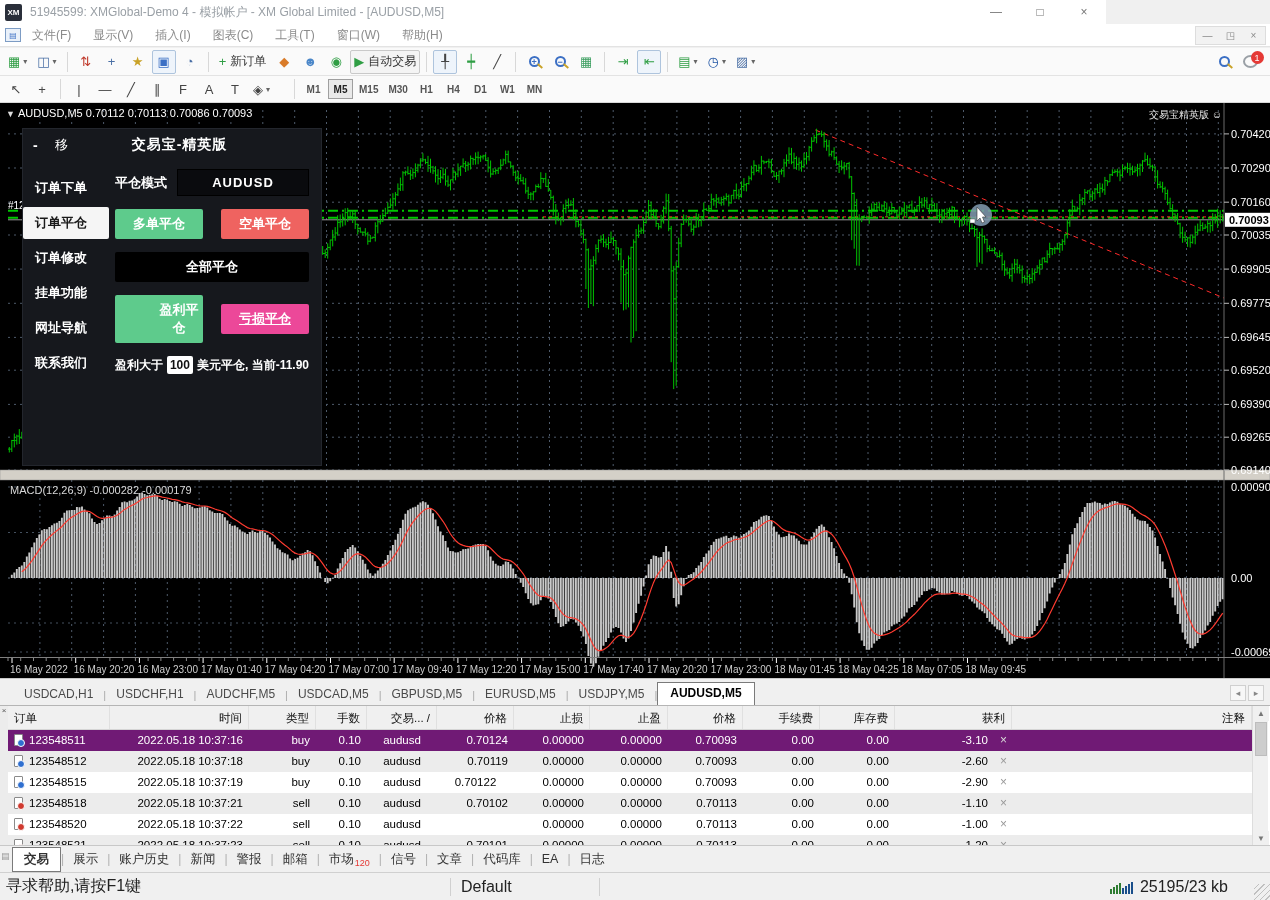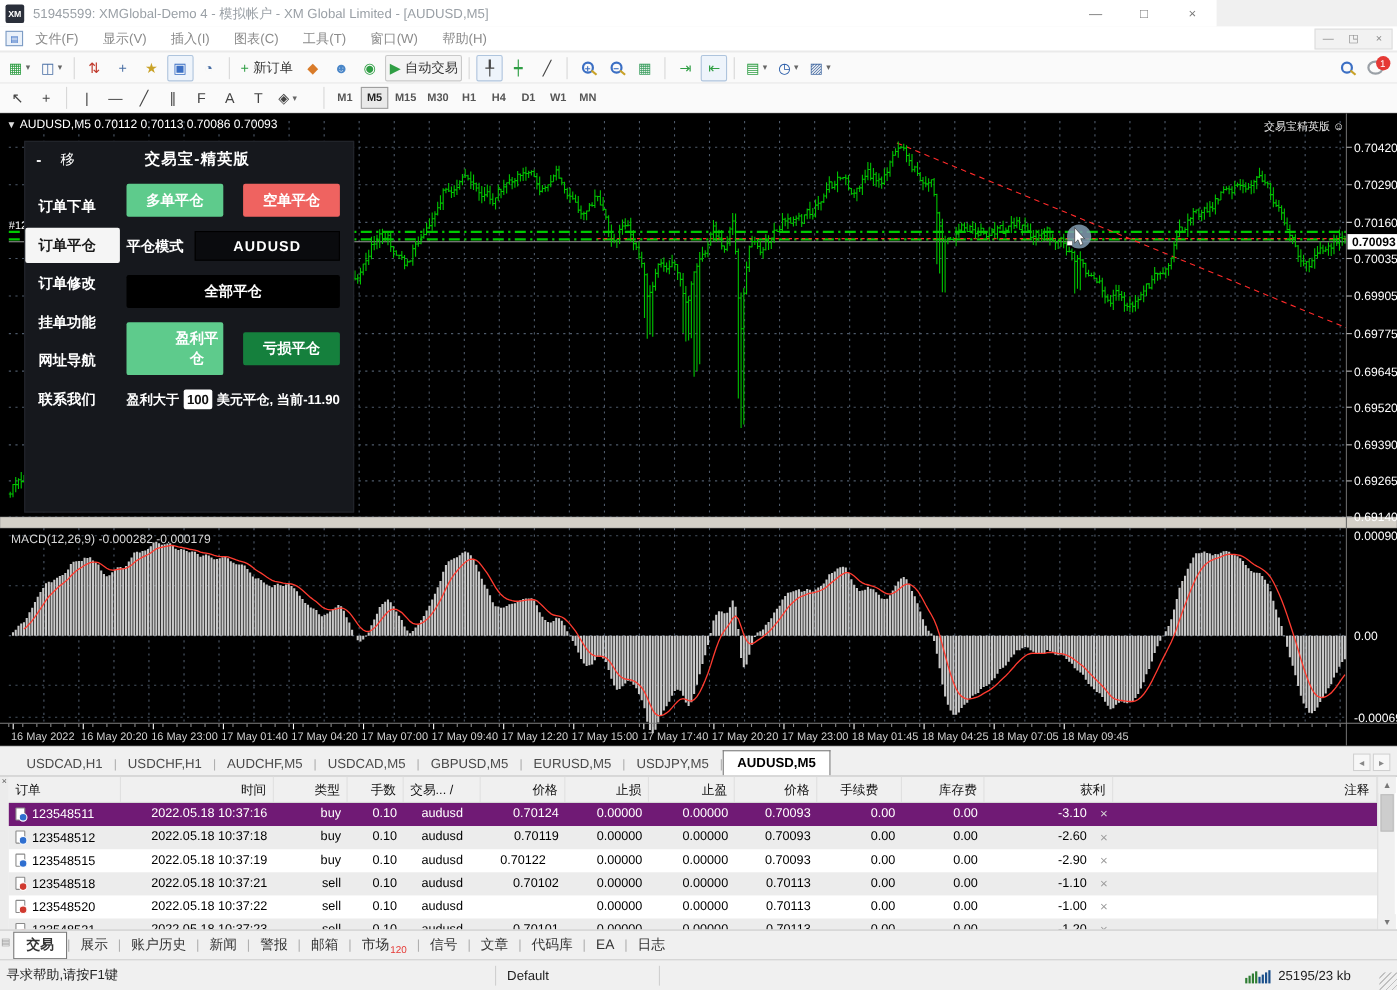--- a/index.html
+++ b/index.html
@@ -101,21 +101,21 @@
 
   
   #bottom-tabs { position:absolute; left:0; top:845px; width:1270px; height:27px; background:#f0f0f0; border-top:1px solid #c8c8c8; display:flex; align-items:center; padding-left:12px; }
   .btab { font-size:12.5px; color:#333; padding:3px 9px; position:relative; }
   .btab.active { background:#fff; border:1px solid #7a7a7a; font-weight:bold; padding:3px 11px; }
   .btab-sep { color:#b0b0b0; }
   .btab .sub-badge { color:#e53935; font-size:9px; vertical-align:-3px; margin-left:1px; }
   .bt-corner { position:absolute; left:1px; top:5px; font-size:9px; color:#999; }
 
   
-  #statusbar { position:absolute; left:0; top:872px; width:1270px; height:28px; background:#f0f0f0; border-top:1px solid #d0d0d0; display:flex; align-items:center; font-size:12px; color:#222; }
+  #statusbar { position:absolute; left:0; top:872px; width:1270px; height:28px; background:#f0f0f0; border-top:1px solid #d0d0d0; display:flex; align-items:center; font-size:16px; color:#222; }
   .sb-help { padding-left:6px; width:450px; }
   .sb-sep { width:1px; height:18px; background:#d0d0d0; }
   .sb-profile { width:148px; padding-left:10px; }
   .sb-fill { flex:1; }
   .net-bars { display:flex; align-items:flex-end; height:14px; margin-right:6px; }
   .net-bars span { width:2px; margin-right:1px; }
   .sb-traffic { margin-right:42px; }
   .sb-grip { position:absolute; right:0; bottom:0; width:16px; height:16px;
     background:repeating-linear-gradient(135deg, transparent 0 3px, #c0c0c0 3px 4px); }
 </style>
@@ -587,34 +587,34 @@
       <div class="tp-body">
         <div class="tp-menu" id="tp-menu">
             <div class="tp-menu-item">订单下单</div>
             <div class="tp-menu-item active">订单平仓</div>
             <div class="tp-menu-item">订单修改</div>
             <div class="tp-menu-item">挂单功能</div>
             <div class="tp-menu-item">网址导航</div>
             <div class="tp-menu-item">联系我们</div>
           </div>
         <div class="tp-content">
+          <div class="tp-row mode-row">
+            <span class="tp-label">平仓模式</span>
+            <span class="tp-mode-value">AUDUSD</span>
+          </div>
           <div class="tp-row btn-row">
             <button class="tp-btn green" style="background: rgb(94, 203, 140);">多单平仓</button>
             <button class="tp-btn red" style="background: rgb(239, 99, 96);">空单平仓</button>
-          </div>
-          <div class="tp-row mode-row">
-            <span class="tp-label">平仓模式</span>
-            <span class="tp-mode-value">AUDUSD</span>
           </div>
           <div class="tp-row">
             <button class="tp-btn gray full" style="background: #000000;">全部平仓</button>
           </div>
           <div class="tp-row btn-row">
             <button class="tp-btn green" style="background: rgb(94, 203, 140); padding-left: 40px;">盈利平仓</button>
-            <button class="tp-btn red" style="background: #15803d;">亏损平仓</button>
+            <button class="tp-btn red" style="background: #ec4899; text-decoration: underline;">亏损平仓</button>
           </div>
           <div class="tp-rule">
             <span>盈利大于</span><span class="tp-input">100</span><span>美元平仓, 当前-11.90</span>
           </div>
         </div>
       </div>
     </div>
   </div>
 
   <div id="chart-tabs">
@@ -639,26 +639,26 @@
       </div>
     </div>
 
   <div id="terminal">
     <div id="terminal-strip">×</div>
     <div id="t-header" class="t-grid">
         <div class="th-cell" style="text-align: left;">订单</div>
         <div class="th-cell" style="text-align: right;">时间</div>
         <div class="th-cell" style="text-align: right;">类型</div>
         <div class="th-cell" style="text-align: right;">手数</div>
-        <div class="th-cell" style="text-align: left;">交易... /</div>
+        <div class="th-cell" style="text-align: right;">交易... /</div>
         <div class="th-cell" style="text-align: right;">价格</div>
         <div class="th-cell" style="text-align: right;">止损</div>
         <div class="th-cell" style="text-align: right;">止盈</div>
         <div class="th-cell" style="text-align: right;">价格</div>
-        <div class="th-cell" style="text-align: center;">手续费</div>
+        <div class="th-cell" style="text-align: right;">手续费</div>
         <div class="th-cell" style="text-align: right;">库存费</div>
         <div class="th-cell" style="text-align: right;">获利</div>
         <div class="th-cell" style="text-align: right;">注释</div>
       </div>
     <div id="t-body">
         <div class="t-grid t-row selected">
           <div class="td-cell" style="text-align: left;"><span class="doc-icon buy"></span>123548511</div>
           <div class="td-cell" style="text-align: right;">2022.05.18 10:37:16</div>
           <div class="td-cell" style="text-align: right;">buy</div>
           <div class="td-cell" style="text-align: right;">0.10</div>

